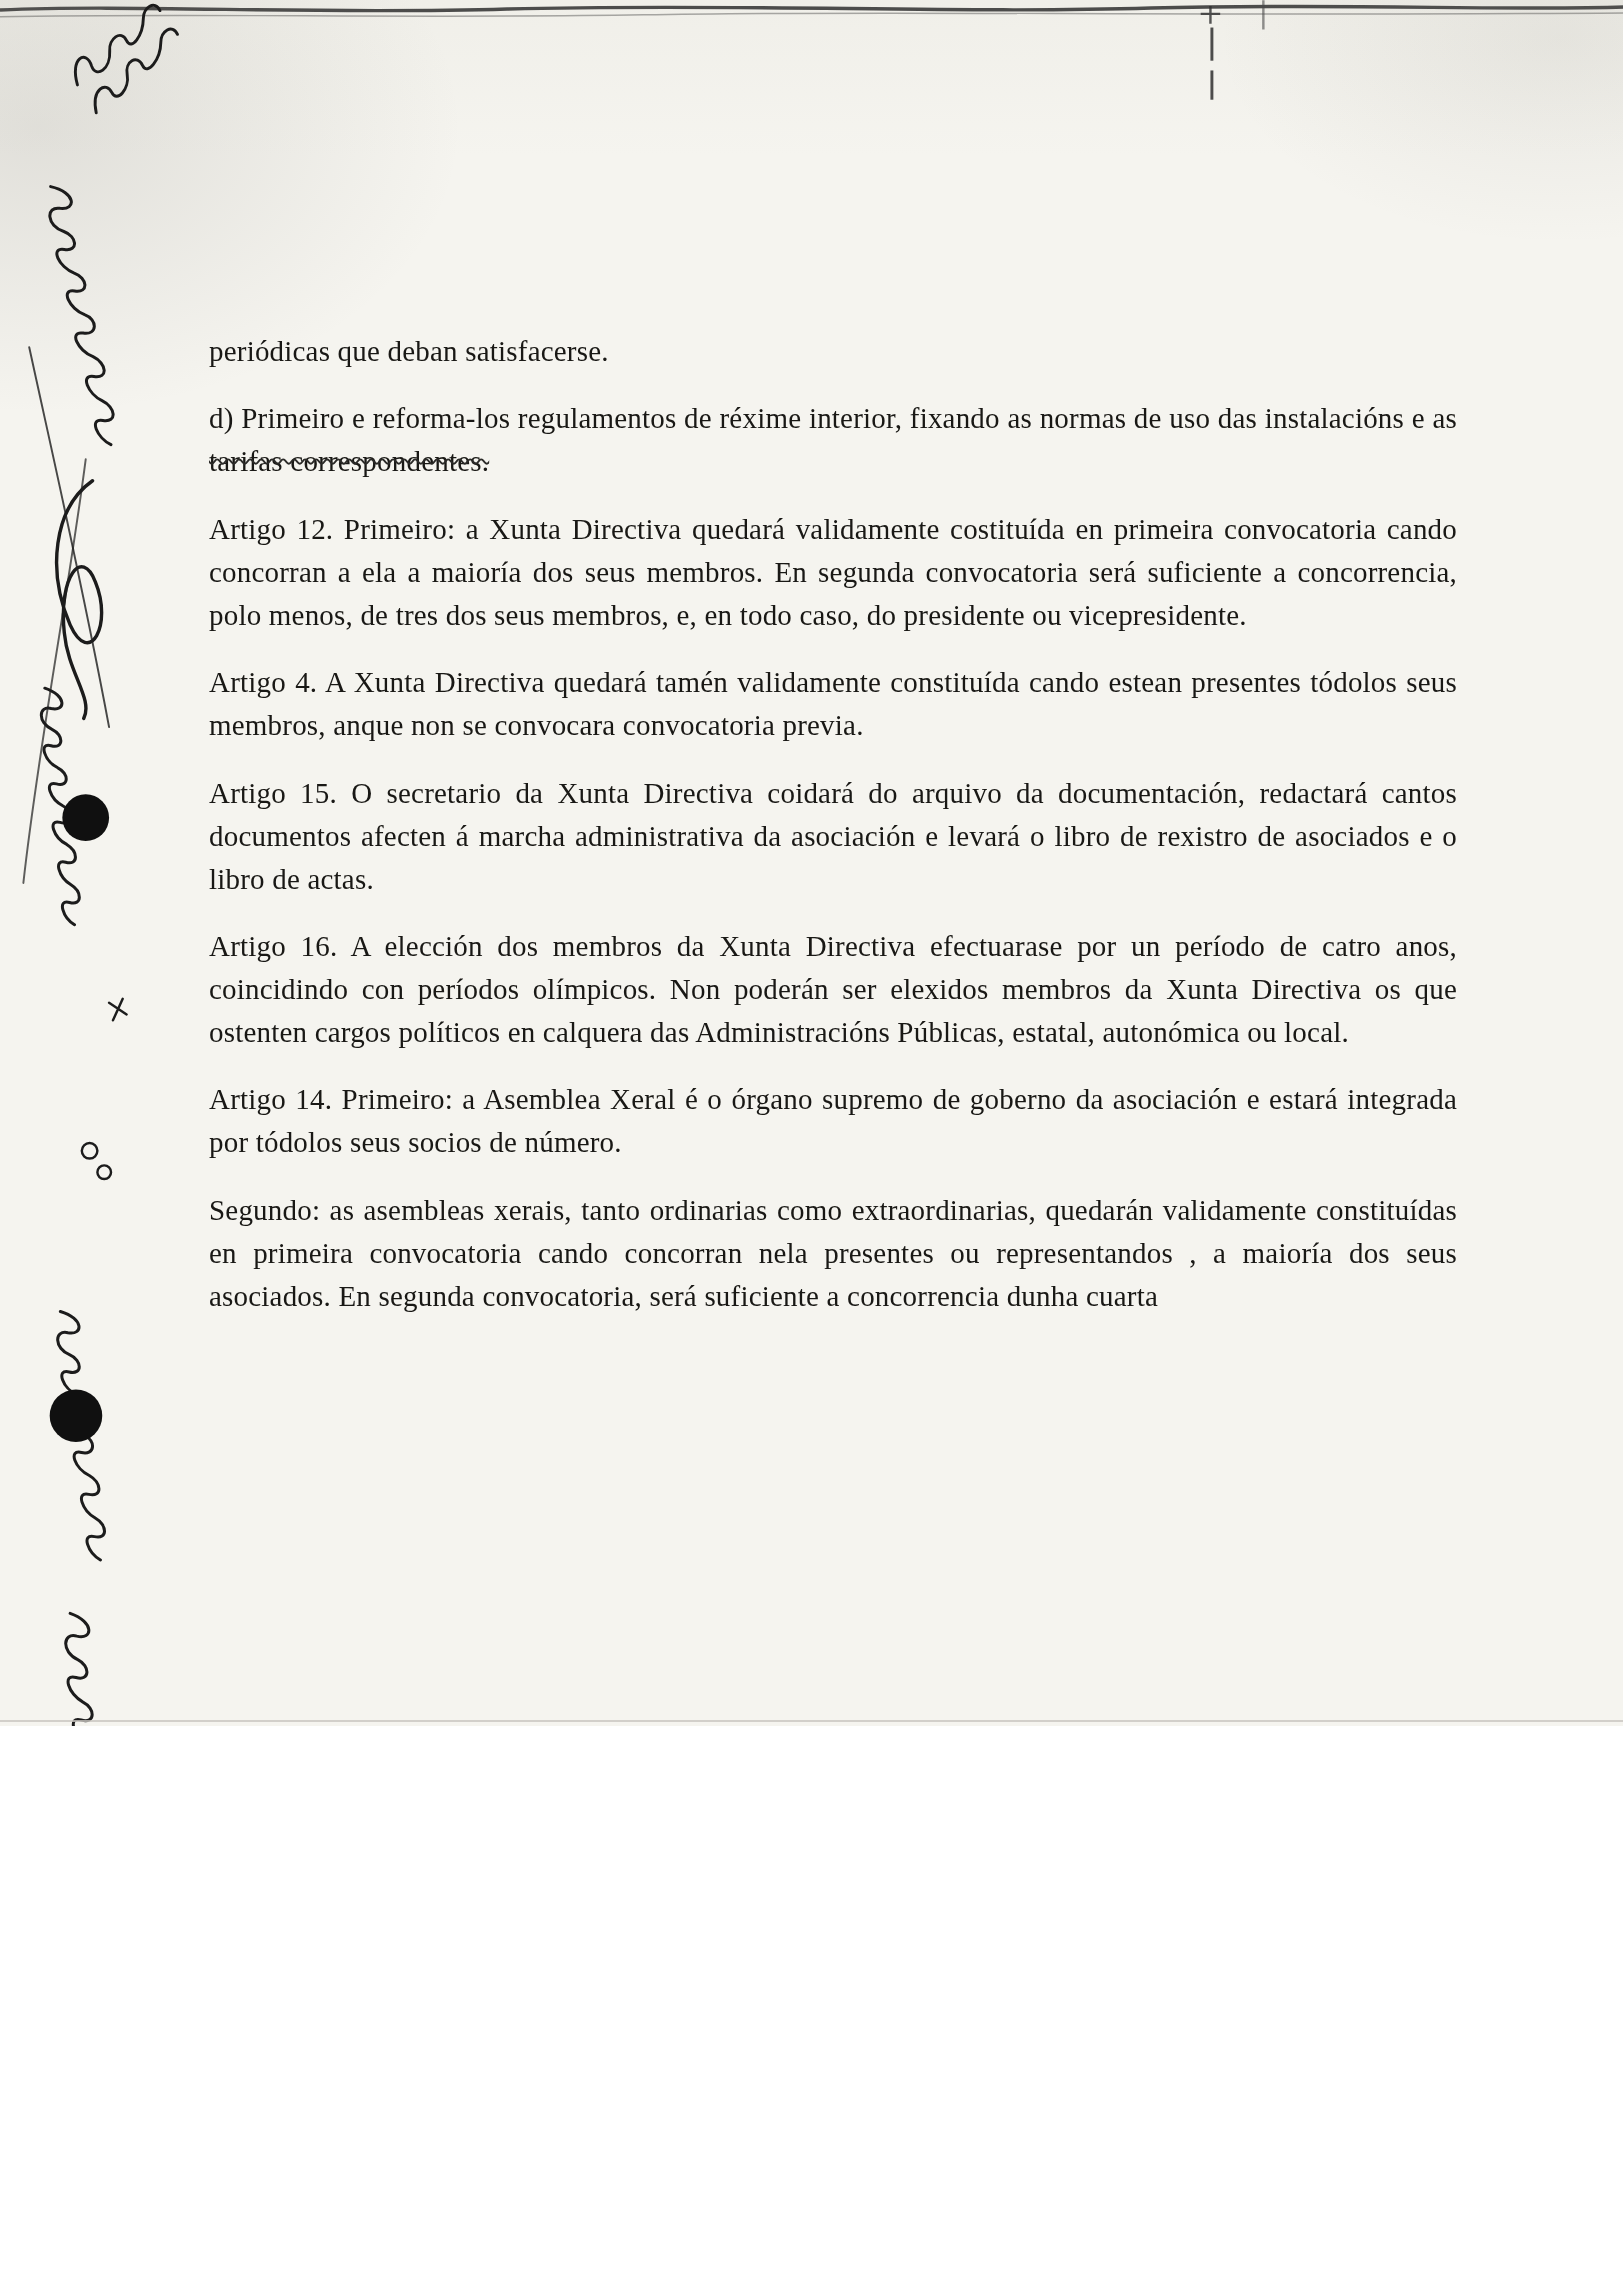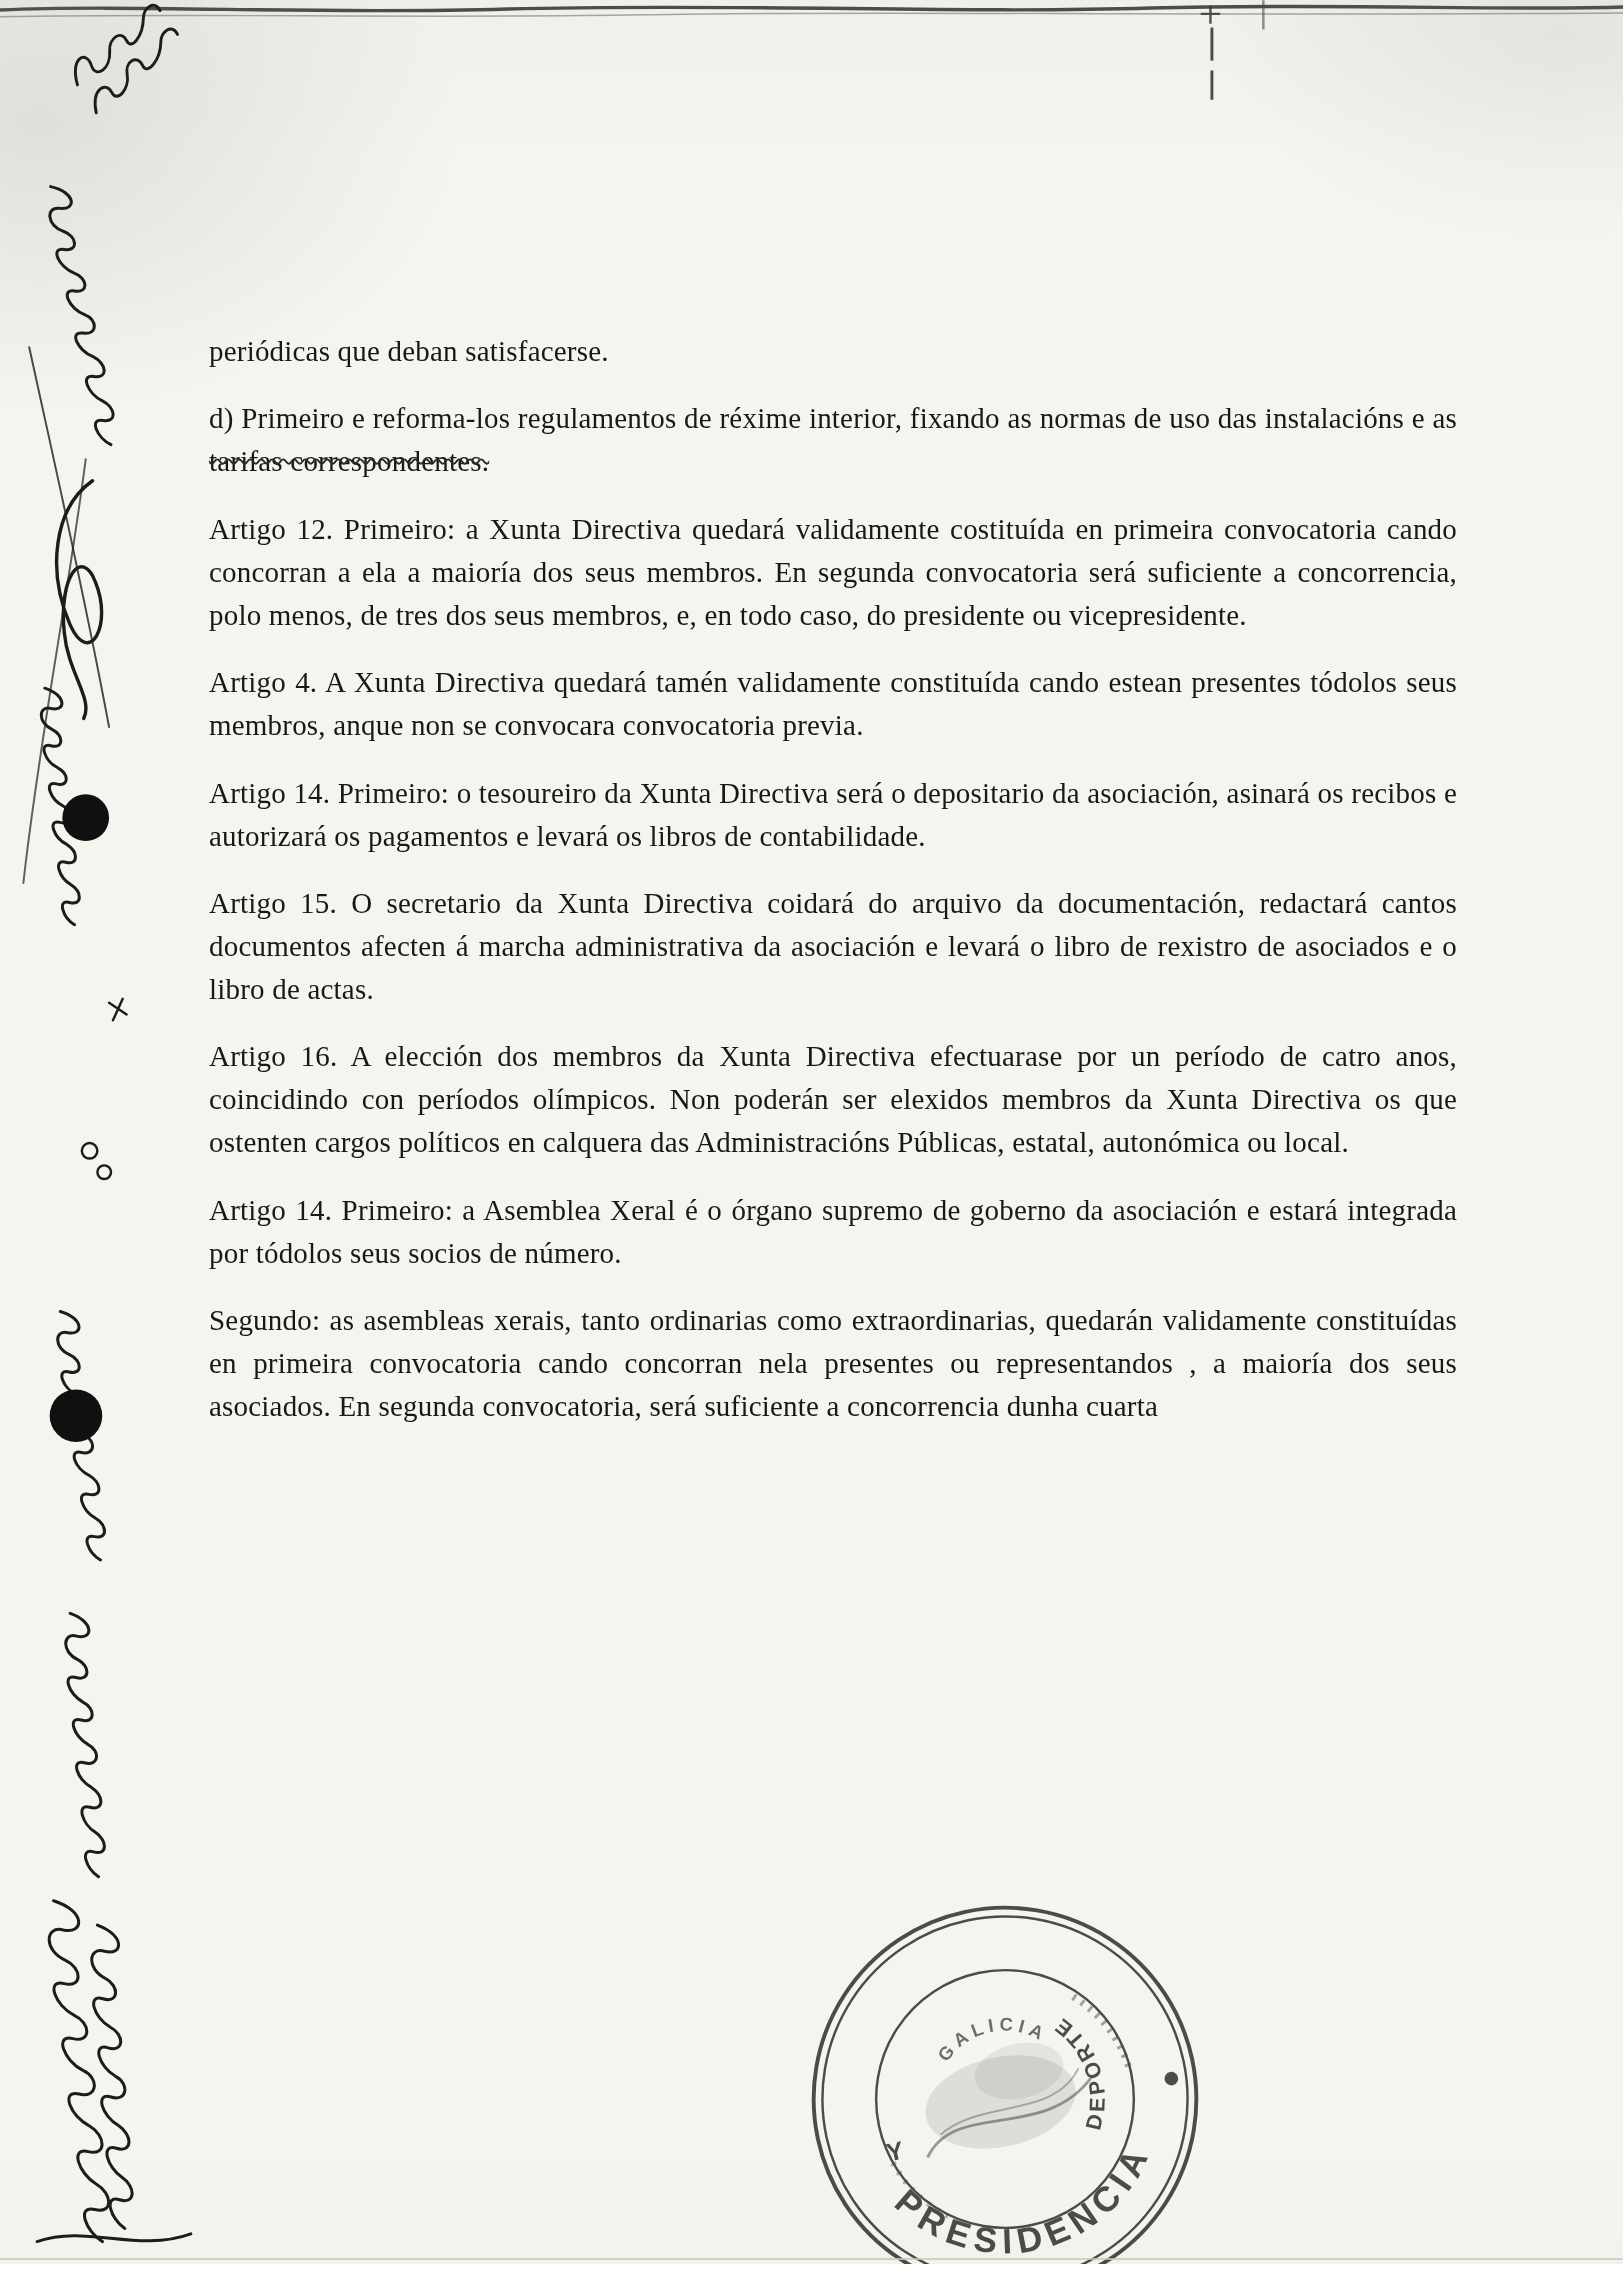--- a/index.html
+++ b/index.html
@@ -4,21 +4,21 @@
 <style>
   html, body {
     margin: 0;
     padding: 0;
     width: 1624px;
     height: 2286px;
   }
   .page {
     position: relative;
     width: 1624px;
-    height: 2264px;
+    height: 1726px;
     background: linear-gradient(180deg, #f0efe9 0px, #f5f4ef 156px, #f5f4ef 2146px, #f2f1ec 2286px);
     overflow: hidden;
     font-family: "Liberation Serif", "DejaVu Serif", serif;
   }
   .corner-shade {
     position: absolute;
     inset: 0;
     pointer-events: none;
     background:
       radial-gradient(605px 410px at 39px 127px, rgba(118,115,106,0.16), transparent 70%),
@@ -124,21 +124,20 @@
 
     <p><span>d) Primeiro e reforma-los regulamentos de réxime interior, fixando as normas de uso das instalacións e as </span><span class="struck">tarifas correspondentes.</span></p>
 
 
 
     <p><span>Artigo 12. Primeiro: a Xunta Directiva quedará validamente costituída en primeira convocatoria cando concorran a ela a maioría dos seus membros. En segunda convocatoria será suficiente a concorrencia, polo menos, de tres dos seus membros, e, en todo caso, do presidente ou vicepresidente.</span></p>
 
 
     <p><span>Artigo 4. A Xunta Directiva quedará tamén validamente constituída cando estean presentes tódolos seus membros, anque non se convocara convocatoria previa.</span></p>
 
-    <p><span>Artigo 14. Primeiro: o tesoureiro da Xunta Directiva será o depositario da asociación, asinará os recibos e autorizará os pagamentos e levará os libros de contabilidade.</span></p>
 
 
     <p><span>Artigo 15. O secretario da Xunta Directiva coidará do arquivo da documentación, redactará cantos documentos afecten á marcha administrativa da asociación e levará o libro de rexistro de asociados e o libro de actas.</span></p>
 
     <p><span>Artigo 16. A elección dos membros da Xunta Directiva efectuarase por un período de catro anos, coincidindo con períodos olímpicos.  Non poderán ser elexidos membros da Xunta Directiva os que ostenten cargos políticos en calquera das Administracións Públicas, estatal, autonómica ou local.</span></p>
 
     <p><span>Artigo 14. Primeiro: a Asemblea Xeral é o órgano supremo de goberno da asociación e estará integrada por tódolos seus socios de número.</span></p>
 
     <p><span>Segundo: as asembleas xerais, tanto ordinarias como extraordinarias, quedarán validamente constituídas en primeira convocatoria cando concorran nela presentes ou representandos , a maioría dos seus asociados. En segunda convocatoria, será suficiente a concorrencia dunha cuarta</span></p>
   </div>

